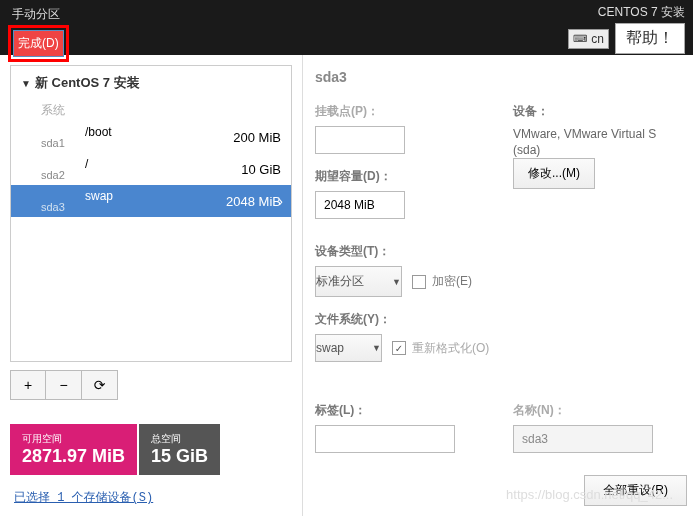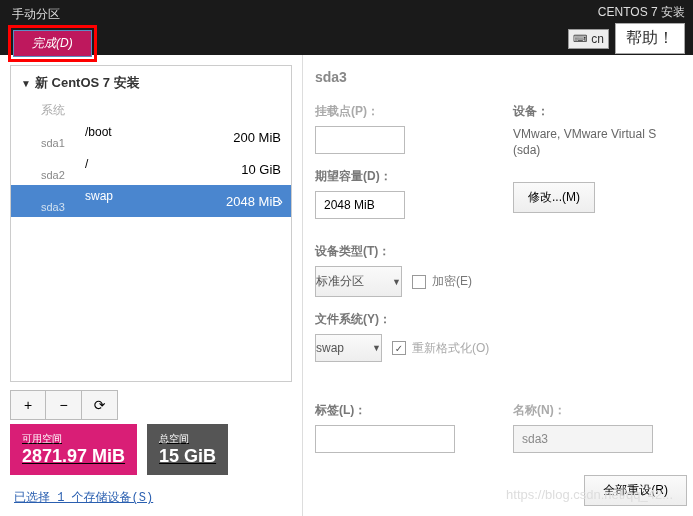--- a/index.html
+++ b/index.html
@@ -2,21 +2,21 @@
 <html><head>
 <meta charset="utf-8">
 <style>
 * { margin: 0; padding: 0; box-sizing: border-box; font-family: "Microsoft YaHei", sans-serif; }
 body { width: 693px; height: 516px; background: #fff; overflow: hidden; position: relative; font-size: 12px; }
 
 .topbar { background: #1a1a1a; color: #fff; height: 55px; display: flex; justify-content: space-between; padding: 4px 8px 0 8px; }
 .topbar-left { display: flex; flex-direction: column; }
 .title-text { font-size: 12px; padding: 2px 4px; color: #ddd; }
 .done-highlight { border: 3px solid #ff0000; padding: 2px; display: inline-block; margin-top: 0; }
-.done-btn { background: #be185d; color: #fff; border: 1px solid #5a8ec5; padding: 4px 18px; font-size: 12px; cursor: pointer; font-style: italic; }
+.done-btn { background: #ef4444; color: #fff; border: 1px solid #5a8ec5; padding: 4px 4px; font-size: 12px; cursor: pointer; }
 .topbar-right { display: flex; flex-direction: column; align-items: flex-end; gap: 2px; }
 .install-title { font-size: 12px; color: #ddd; }
 .lang-help-row { display: flex; gap: 6px; align-items: center; }
 .lang-box { background: #eee; border: 1px solid #999; padding: 2px 4px; display: flex; align-items: center; gap: 4px; color: #333; }
 .kbd-icon { font-size: 10px; }
 .help-btn { background: #fff; color: #333; border: 1px solid #aaa; padding: 4px 10px; font-size: 16px; cursor: pointer; }
 
 .main { display: flex; height: calc(100% - 55px); }
 
 .left-panel { width: 303px; border-right: 1px solid #ddd; display: flex; flex-direction: column; padding: 10px; }
@@ -29,40 +29,40 @@
 .part-name { font-weight: normal; margin-left: 44px; }
 .part-dev { font-size: 11px; color: #888; margin-top: -2px; }
 .part-row.selected .part-dev { color: #d0e0f0; }
 .part-size { font-size: 13px; }
 .chevron-r { position: absolute; right: 8px; color: #fff; font-size: 14px; }
 
 .btn-row { display: flex; gap: 0; margin-top: 8px; }
 .small-btn { width: 36px; height: 30px; background: #f5f5f5; border: 1px solid #bbb; cursor: pointer; font-size: 14px; display: flex; align-items: center; justify-content: center; }
 .small-btn + .small-btn { border-left: none; }
 
-.space-row { display: flex; gap: 10px; margin-top: 4px; text-decoration: underline; }
+.space-row { display: flex; gap: 2px; margin-top: 24px; }
 .space-box { padding: 8px 12px; }
 .space-box.avail { background: #d91e76; color: #fff; }
 .space-box.total { background: #555; color: #fff; }
 .space-label { font-size: 10px; }
 .space-value { font-size: 18px; font-weight: bold; }
 
 .select-link { color: #2a5fb0; text-decoration: underline; margin-top: 14px; cursor: pointer; padding-left: 4px; font-family: Liberation Mono, monospace; }
 
 .right-panel { flex: 1; padding: 14px 12px; position: relative; color: #555; }
 .rp-title { font-weight: bold; font-size: 14px; color: #888; margin-bottom: 18px; }
 .rp-row { display: flex; gap: 30px; margin-bottom: 12px; }
 .rp-col { flex: 1; }
 .label { font-size: 12px; color: #777; margin-bottom: 6px; font-weight: bold; }
 .label.muted { color: #aaa; }
 .input-box { background: #fff; border: 1px solid #bbb; padding: 6px 8px; min-width: 80px; width: 90px; height: 28px; font-size: 12px; }
 .input-box.wide { width: 140px; }
 .input-box.readonly { background: #f4f4f4; color: #888; }
 .dev-text { font-size: 12px; color: #666; line-height: 16px; }
-.btn-normal { background: linear-gradient(#fafafa,#eee); border: 1px solid #bbb; padding: 6px 14px; font-size: 12px; cursor: pointer; margin-top: 24px; }
+.btn-normal { background: linear-gradient(#fafafa,#eee); border: 1px solid #bbb; padding: 6px 14px; font-size: 12px; cursor: pointer; margin-top: 0; }
 .select-box { display: inline-flex; align-items: center; gap: 28px; background: linear-gradient(#fafafa,#eee); border: 1px solid #bbb; padding: 6px 0; font-size: 12px; cursor: pointer; }
 .select-arrow { font-size: 9px; }
 .check-row { display: inline-flex; align-items: center; gap: 6px; margin-left: 10px; font-size: 12px; color: #777; }
 .checkbox { width: 14px; height: 14px; border: 1px solid #999; background: #fff; display: inline-flex; align-items: center; justify-content: center; font-size: 10px; }
 .checked { color: #555; }
 .muted-text { color: #aaa; }
 
 .reset-btn { position: absolute; bottom: 10px; right: 6px; background: linear-gradient(#fafafa,#eee); border: 1px solid #bbb; padding: 6px 18px; font-size: 12px; cursor: pointer; }
 
 .watermark { position: absolute; bottom: 14px; right: 20px; color: #ddd; font-size: 13px; pointer-events: none; }

